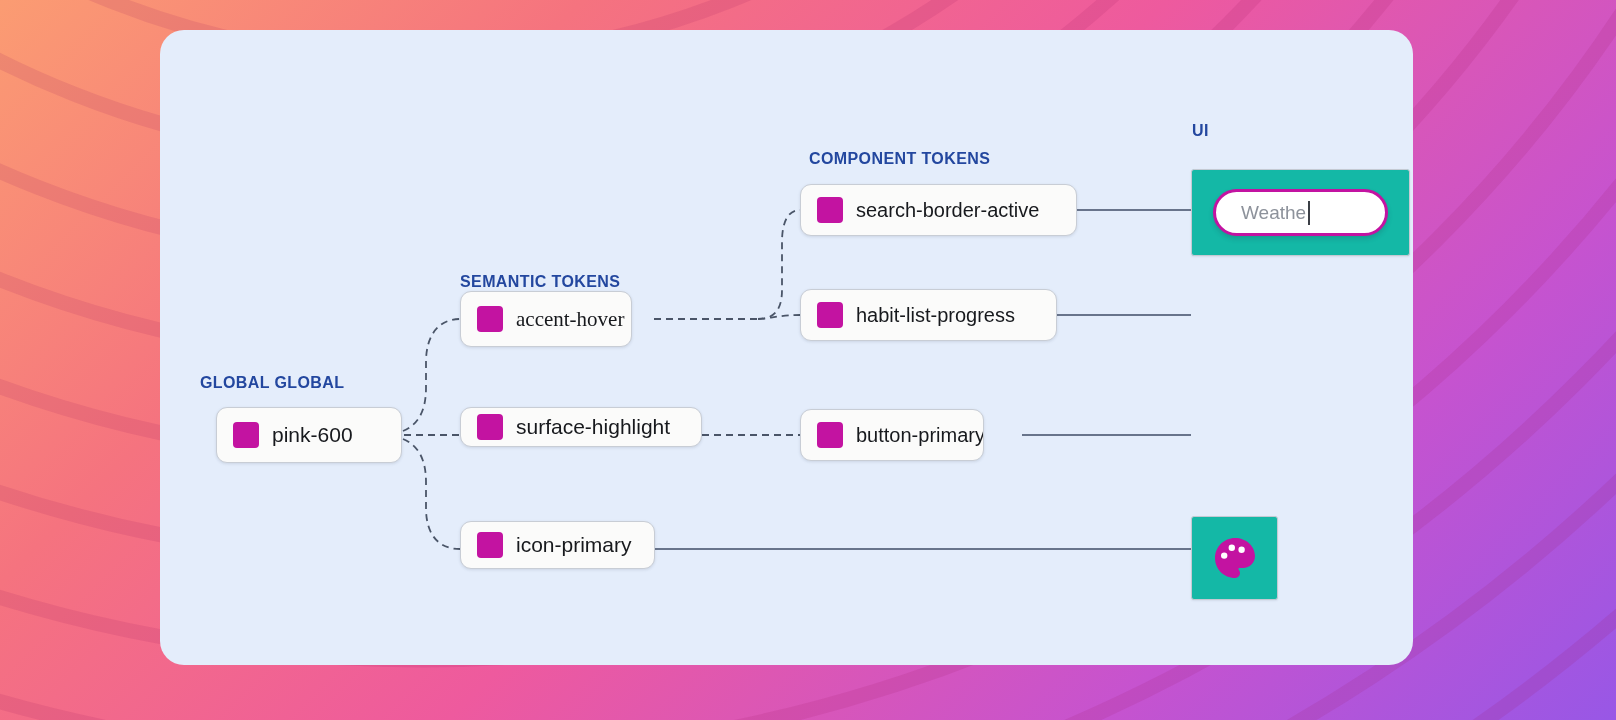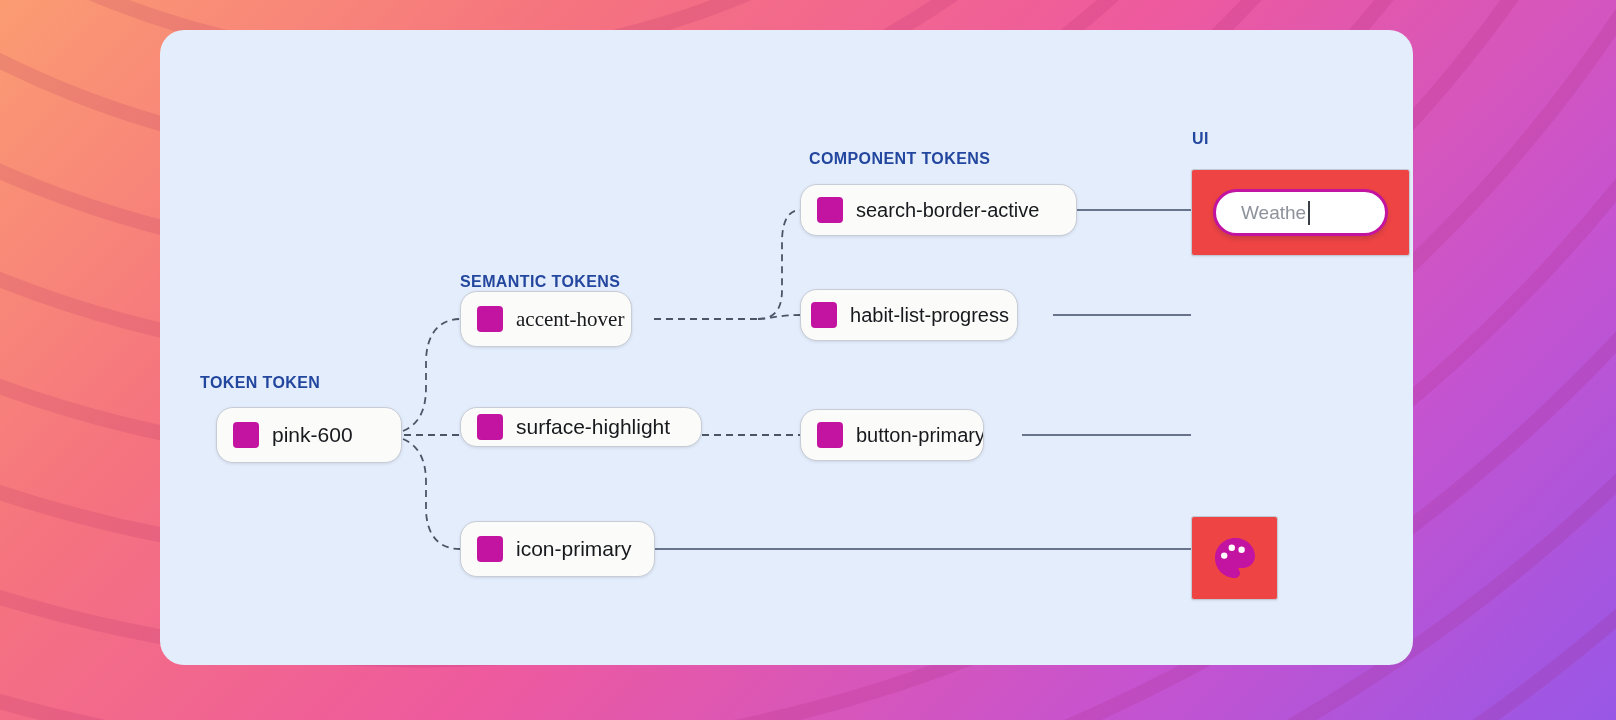--- a/index.html
+++ b/index.html
@@ -28,52 +28,52 @@
   .col-label {
     position: absolute;
     font-size: 16px; font-weight: 700;
     letter-spacing: 0.4px;
     color: var(--label_blue, #23479f);
     white-space: nowrap;
   }
   .lbl-global    { left: 40px;   top: 344px; }
   .lbl-semantic  { left: 300px;  top: 227px; margin-top: 16px; }
   .lbl-component { left: 640px;  top: 120px; margin-left: 9px; }
-  .lbl-ui        { left: 1032px; top: 100px; text-align: right; }
+  .lbl-ui        { left: 1032px; top: 92px; text-align: right; }
 
   .token {
     position: absolute;
     display: flex; align-items: center;
     gap: 13px; padding: 0 14px 0 16px;
     background: #fbfbfa;
     border: 1px solid #c8cdd5;
-    border-radius: 17px;
+    border-radius: 11px;
     box-shadow: 0 1px 3px rgba(60,70,90,0.14);
     white-space: nowrap; overflow: hidden;
   }
   .token .swatch {
     flex: 0 0 auto;
     width: 26px; height: 26px;
     border-radius: 4px;
     background: var(--accent, #c313a1);
   }
   .token .tname { font-size: 21px; color: var(--token_text, #17191d); }
   .token.small .tname { font-size: 20px; }
 
   .tk-pink600   { left: 56px;  top: 377px; width: 186px; height: 56px; }
   .tk-accent    { left: 300px; top: 261px; width: 172px; height: 56px; font-family: Liberation Serif, serif; }
   .tk-surface   { left: 300px; top: 377px; width: 242px; height: 40px; }
-  .tk-icon      { left: 300px; top: 491px; width: 195px; height: 56px; }
+  .tk-icon      { left: 300px; top: 491px; width: 195px; height: 48px; }
   .tk-search    { left: 640px; top: 154px; width: 277px; height: 52px; }
-  .tk-habit     { left: 640px; top: 259px; width: 218px; height: 52px; justify-content: center; }
+  .tk-habit     { left: 640px; top: 259px; width: 257px; height: 52px; }
   .tk-button    { left: 640px; top: 379px; width: 184px; height: 52px; }
 
   .ui-card {
     position: absolute;
-    background: #ef4444;
+    background: #14b8a6;
     border: 1px solid #c4cad3;
     border-radius: 3px;
     box-shadow: 0 1px 2px rgba(60,70,90,0.10);
     display: flex; align-items: center; justify-content: center;
   }
   .card-search   { left: 1031px; top: 139px; width: 219px; height: 87px; }
   .card-progress { left: 1031px; top: 253px; width: 115px; height: 90px; }
   .card-button   { left: 1031px; top: 372px; width: 167px; height: 87px; }
   .card-icon     { left: 1031px; top: 486px; width: 87px;  height: 84px; }
 
@@ -149,21 +149,21 @@
     </g>
     <polygon points="228,405 242,398 242,412" fill="#3f4b66"></polygon>
     <g fill="none" stroke="#3f4b66" stroke-width="1.6">
       <path d="M 917 180 H 1031"></path>
       <path d="M 893 285 H 1031"></path>
       <path d="M 862 405 H 1031"></path>
       <path d="M 495 519 H 1031"></path>
     </g>
   </svg>
 
-  <div class="col-label lbl-global">TOKEN TOKEN</div>
+  <div class="col-label lbl-global">GLOBAL GLOBAL</div>
   <div class="col-label lbl-semantic">SEMANTIC TOKENS</div>
   <div class="col-label lbl-component">COMPONENT TOKENS</div>
   <div class="col-label lbl-ui">UI</div>
 
   <div class="token tk-pink600">
     <span class="swatch"></span>
     <span class="tname">pink-600</span>
   </div>
 
   <div class="token tk-accent">

